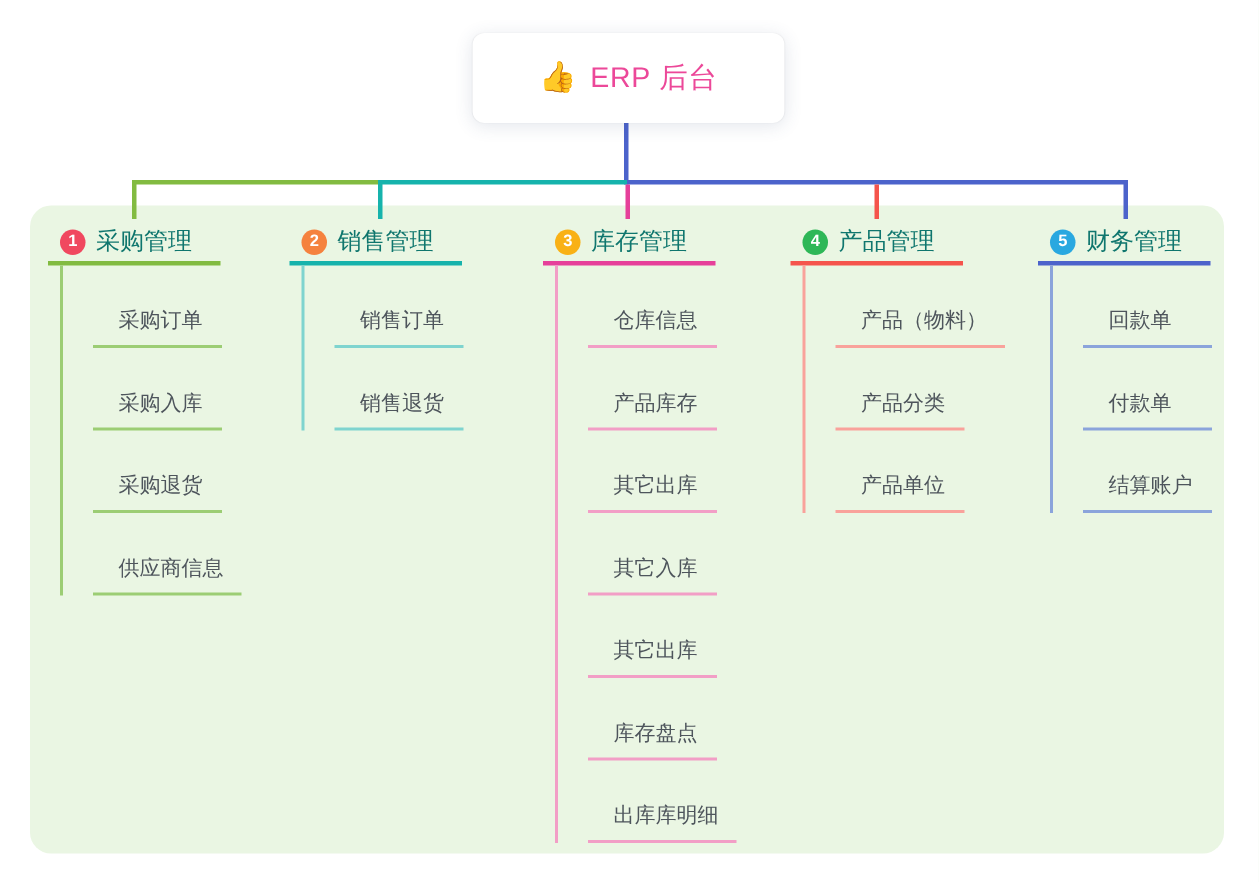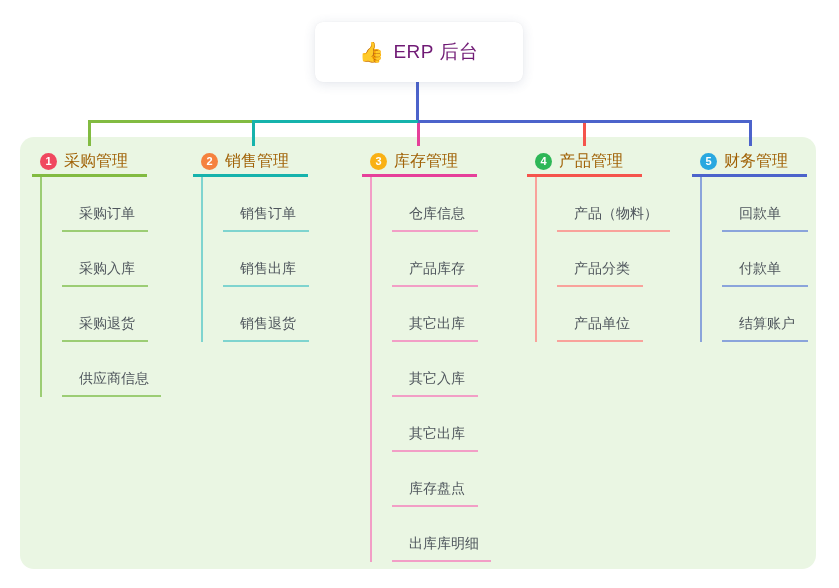--- a/index.html
+++ b/index.html
@@ -11,21 +11,21 @@
     position:absolute;left:20px;top:137px;width:796px;height:432px;
     border-radius:14px;
   }
   .root-node{
     position:absolute;left:315px;top:22px;width:208px;height:60px;
     background:#ffffff;border-radius:8px;
     box-shadow:0 2px 12px rgba(60,80,120,.14),0 0 1px rgba(0,0,0,.08);
     display:flex;align-items:center;justify-content:center;gap:9px;
   }
   .root-icon{font-size:20px;color:#f0b41e;line-height:1;}
-  .root-label{font-size:19px;font-weight:500;color:#701a75;letter-spacing:.5px;white-space:nowrap;}
+  .root-label{font-size:19px;font-weight:500;color:#ec4899;letter-spacing:.5px;white-space:nowrap;}
   .line{position:absolute;}
   #root-vert{left:416px;top:82px;width:3px;height:41px;}
   #trunk-green{left:88px;top:120px;width:164px;height:3px;}
   #trunk-teal{left:252px;top:120px;width:166px;height:3px;}
   #trunk-blue{left:418px;top:120px;width:334px;height:3px;}
   #drop-1{left:88px;top:120px;width:3px;height:26px;}
   #drop-2{left:252px;top:120px;width:3px;height:26px;}
   #drop-3{left:417px;top:123px;width:3px;height:23px;}
   #drop-4{left:583px;top:123px;width:3px;height:23px;}
   #drop-5{left:749px;top:120px;width:3px;height:26px;}
@@ -34,21 +34,21 @@
   .branch-title{
     box-sizing:border-box;width:115px;height:29px;
     display:flex;align-items:center;gap:7px;padding-left:8px;
     border-bottom:3px solid #999;
   }
   .badge{
     width:17px;height:17px;border-radius:50%;flex:0 0 17px;
     color:#fff;font-size:11px;font-weight:bold;
     display:flex;align-items:center;justify-content:center;line-height:1;
   }
-  .branch-label{font-size:16px;font-weight:500;color:#a16207;white-space:nowrap;}
+  .branch-label{font-size:16px;font-weight:500;color:#0f766e;white-space:nowrap;}
   .children{margin-left:8px;border-left:2px solid #ccc;width:max-content;padding-left:20px;}
   .child{
     box-sizing:border-box;height:55px;width:max-content;min-width:86px;
     display:flex;align-items:flex-end;padding:0 12px 7px 17px;
     border-bottom:2px solid #ccc;
   }
   .child span{font-size:14px;color:#4e555c;white-space:nowrap;}
 </style>
 </head>
 <body>
@@ -94,23 +94,20 @@
   </div>
 
   <div class="branch b2">
     <div class="branch-title" style="border-bottom-color: rgb(22, 179, 172);">
       <span class="badge" style="background-color: rgb(245, 130, 62);">2</span>
       <span class="branch-label">销售管理</span>
     </div>
     <div class="children" style="border-left-color: rgb(127, 212, 207);">
       <div class="child" style="border-bottom-color: rgb(127, 212, 207);">
           <span>销售订单</span>
-        </div>
-      <div class="child" style="border-bottom-color: rgb(127, 212, 207);">
-          <span>销售出库</span>
         </div>
       <div class="child" style="border-bottom-color: rgb(127, 212, 207);">
           <span>销售退货</span>
         </div>
     </div>
   </div>
 
   <div class="branch b3">
     <div class="branch-title" style="border-bottom-color: rgb(230, 64, 154);">
       <span class="badge" style="background-color: rgb(249, 177, 21);">3</span>

